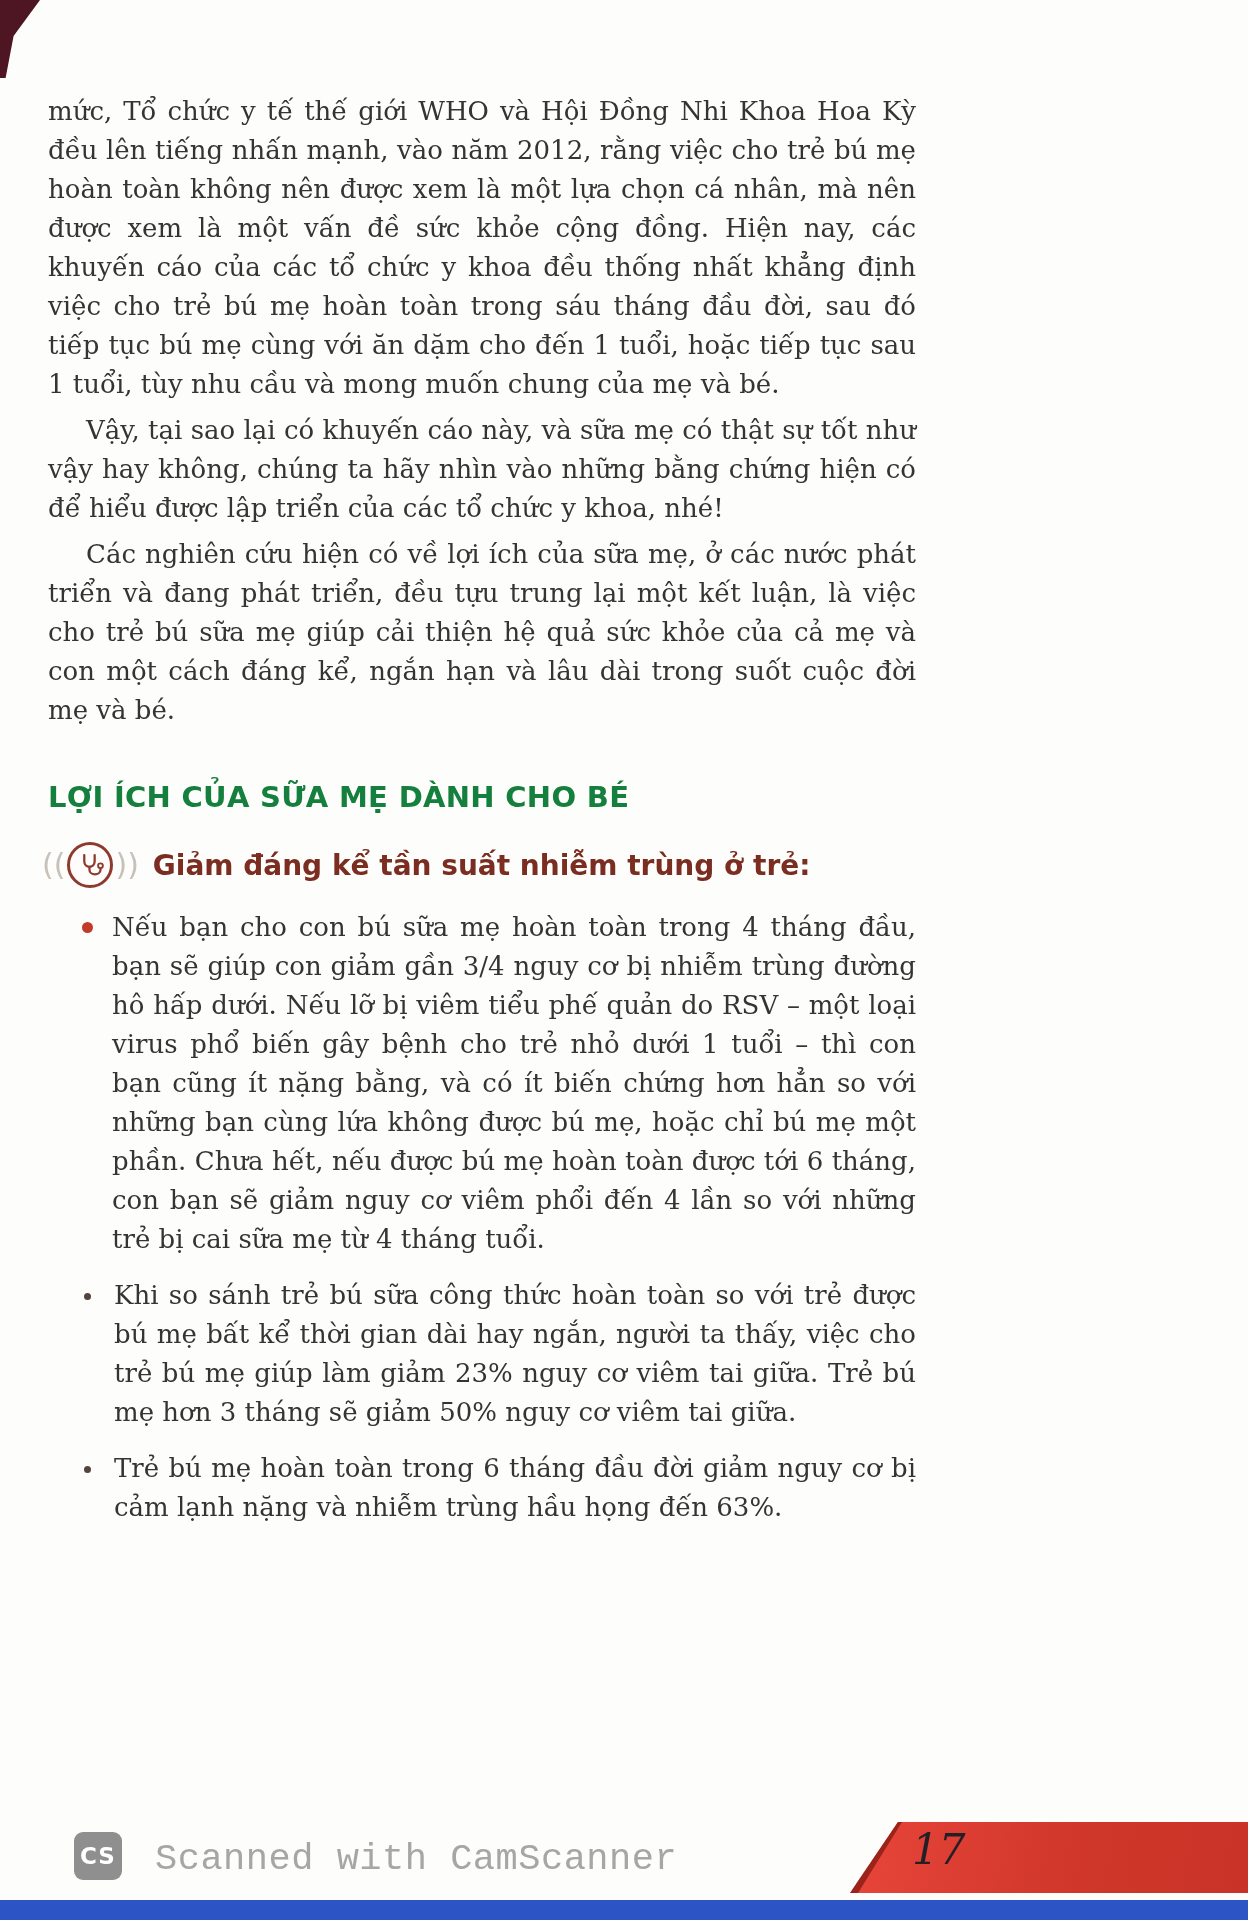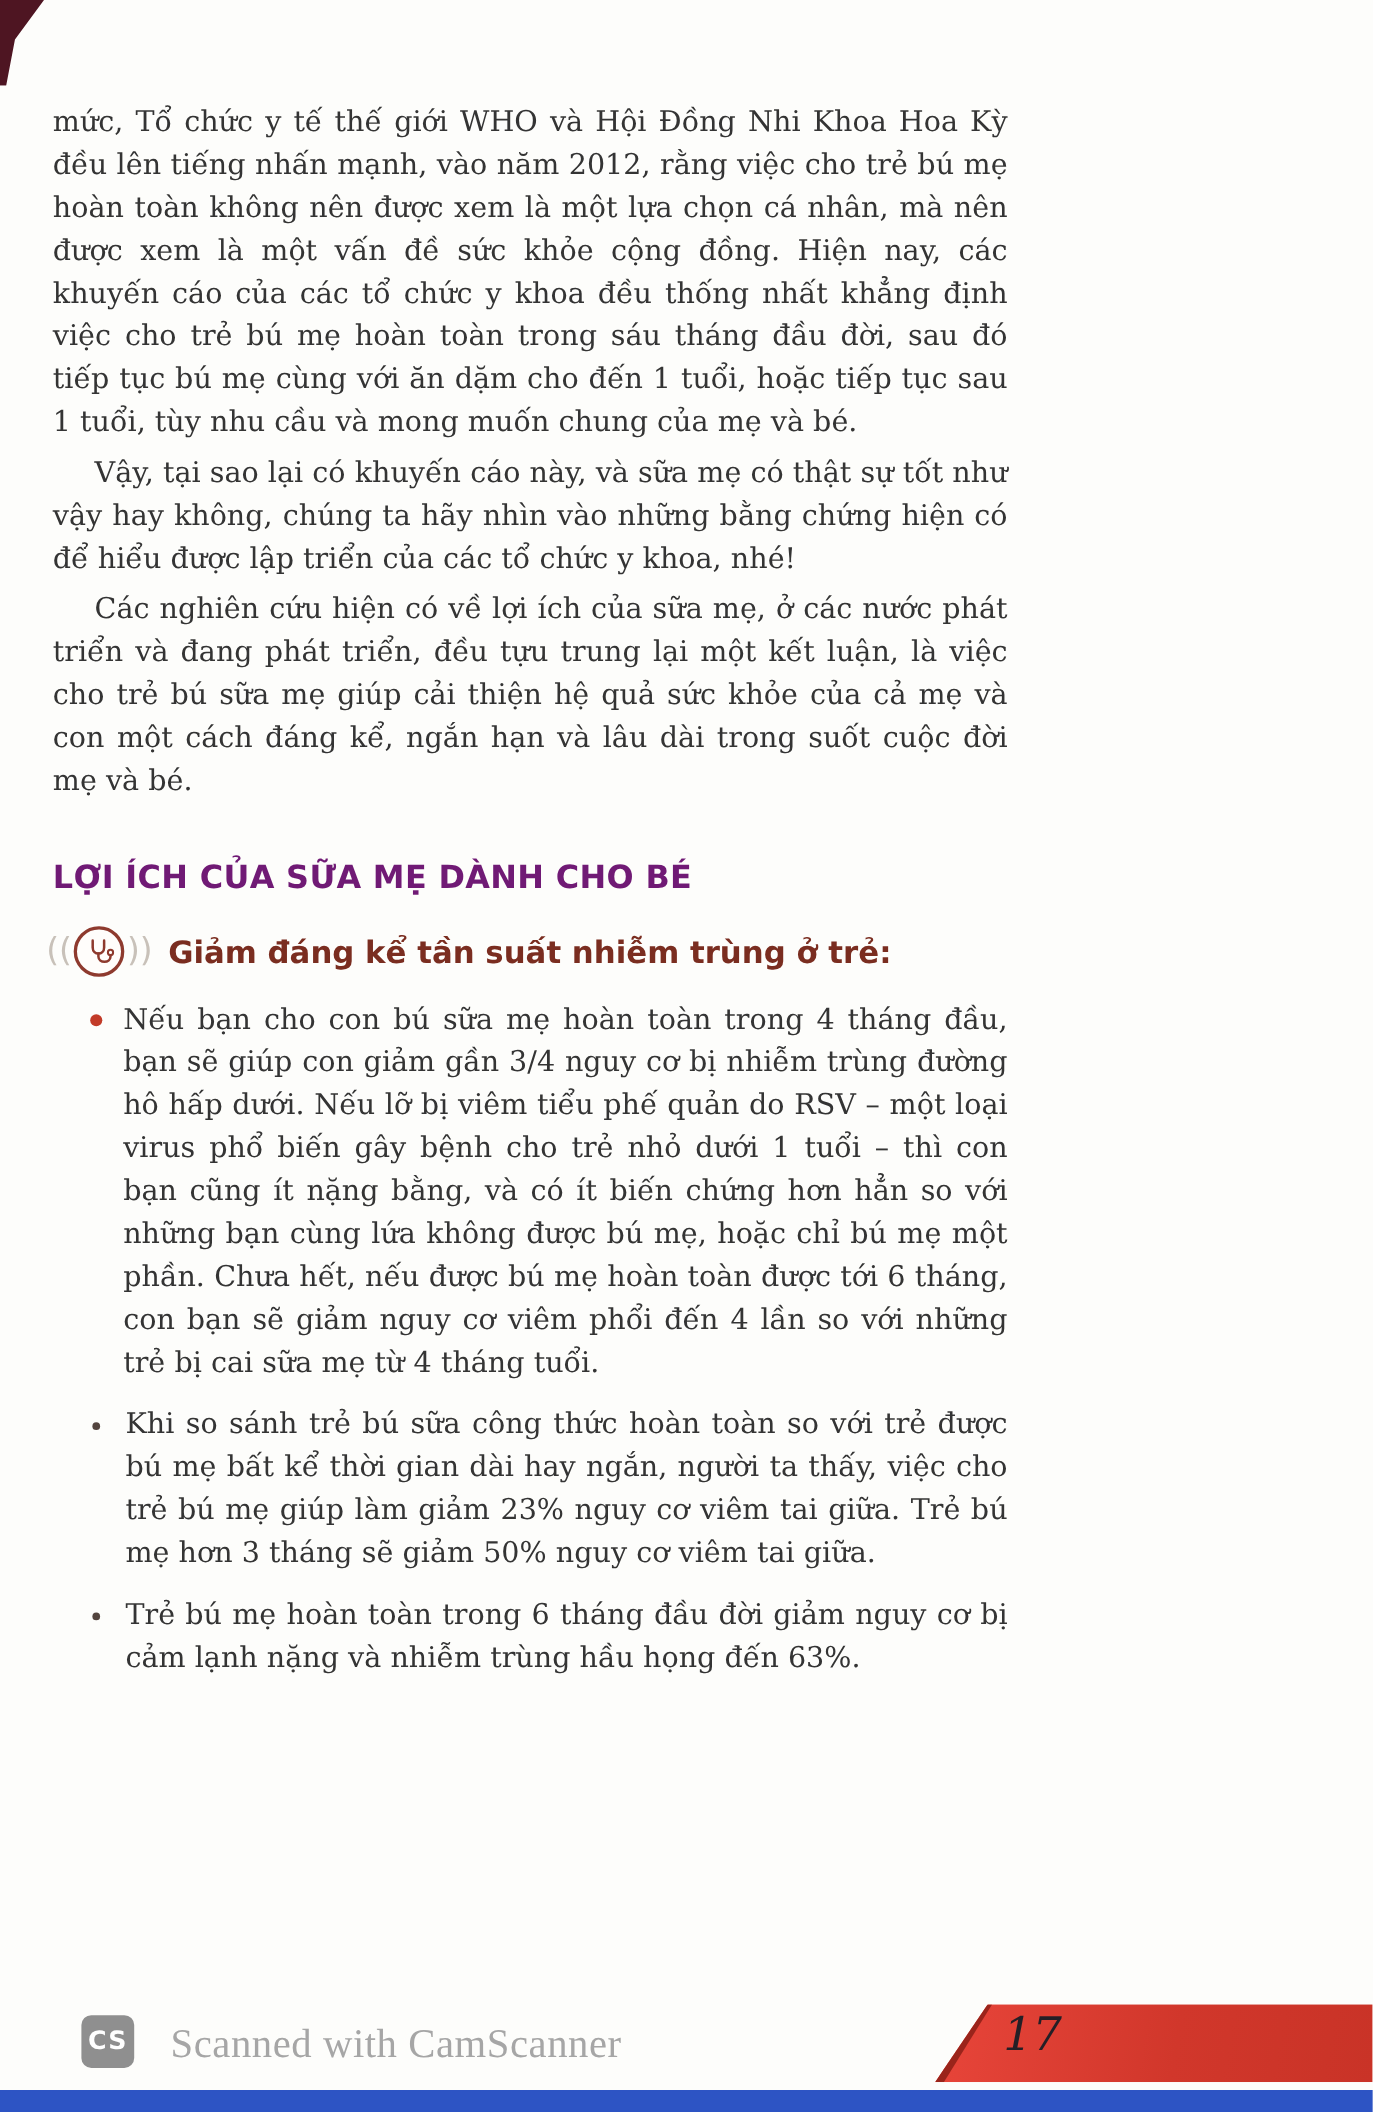--- a/index.html
+++ b/index.html
@@ -29,21 +29,21 @@
   .para {
     font-size:26px; line-height:39px; text-align:justify;
     margin-bottom:7px; color:#343434;
   }
   .para.indent { text-indent:38px; }
 
   .section-heading {
     margin-top:50px;
     font-family:"DejaVu Sans", sans-serif;
     font-weight:bold; font-size:29px; letter-spacing:0.3px;
-    color:#701a75;
+    color:#15803d;
   }
 
   .subheading-row { display:flex; align-items:center; margin-top:28px; margin-left:-6px; }
   .paren {
     color:#c8c1b9; font-size:30px; line-height:46px;
     font-family:"DejaVu Sans", sans-serif;
   }
   .icon-circle {
     width:46px; height:46px; flex:0 0 auto;
     border:3px solid #8e3a2e; border-radius:50%;
@@ -71,21 +71,21 @@
   
   .watermark { position:absolute; left:38px; top:1832px; display:flex; align-items:flex-end; gap:33px;margin-left:36px; }
   .cs-logo {
     width:48px; height:48px; border-radius:9px; background:#8f8f8f;
     color:#ffffff; display:flex; align-items:center; justify-content:center;
     font-family:"DejaVu Sans", sans-serif; font-weight:bold; font-size:23px;
     letter-spacing:1px;
   }
   .wm-text {
     color:#a6a6a6; font-size:37px; letter-spacing:0.5px;
-    font-family:Liberation Serif, serif;
+    font-family:Liberation Mono, monospace;
   }
 
   .chapter-label {
     position:absolute; top:1838px; right:412px; white-space:nowrap;
     font-family:"DejaVu Serif", serif; font-style:italic; font-weight:bold;
     font-size:26px; color:#232c47;
   }
 
   .ribbon {
     position:absolute; top:1822px; left:850px; right:0; height:71px;

